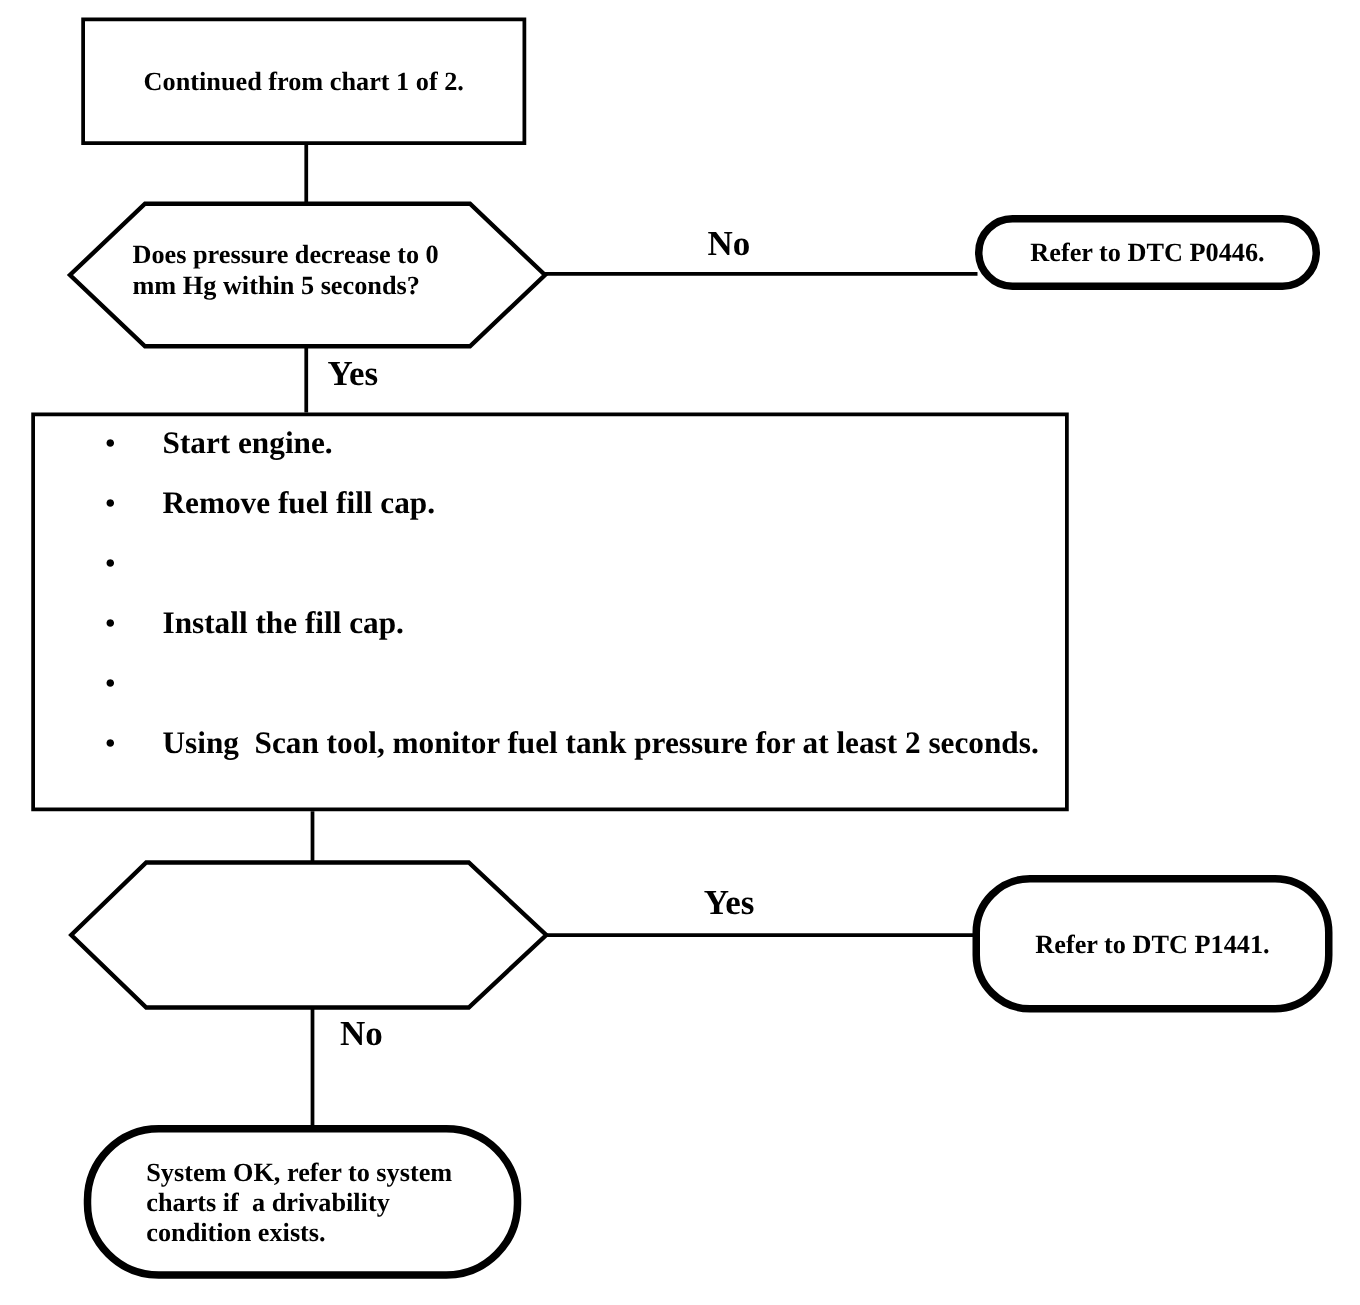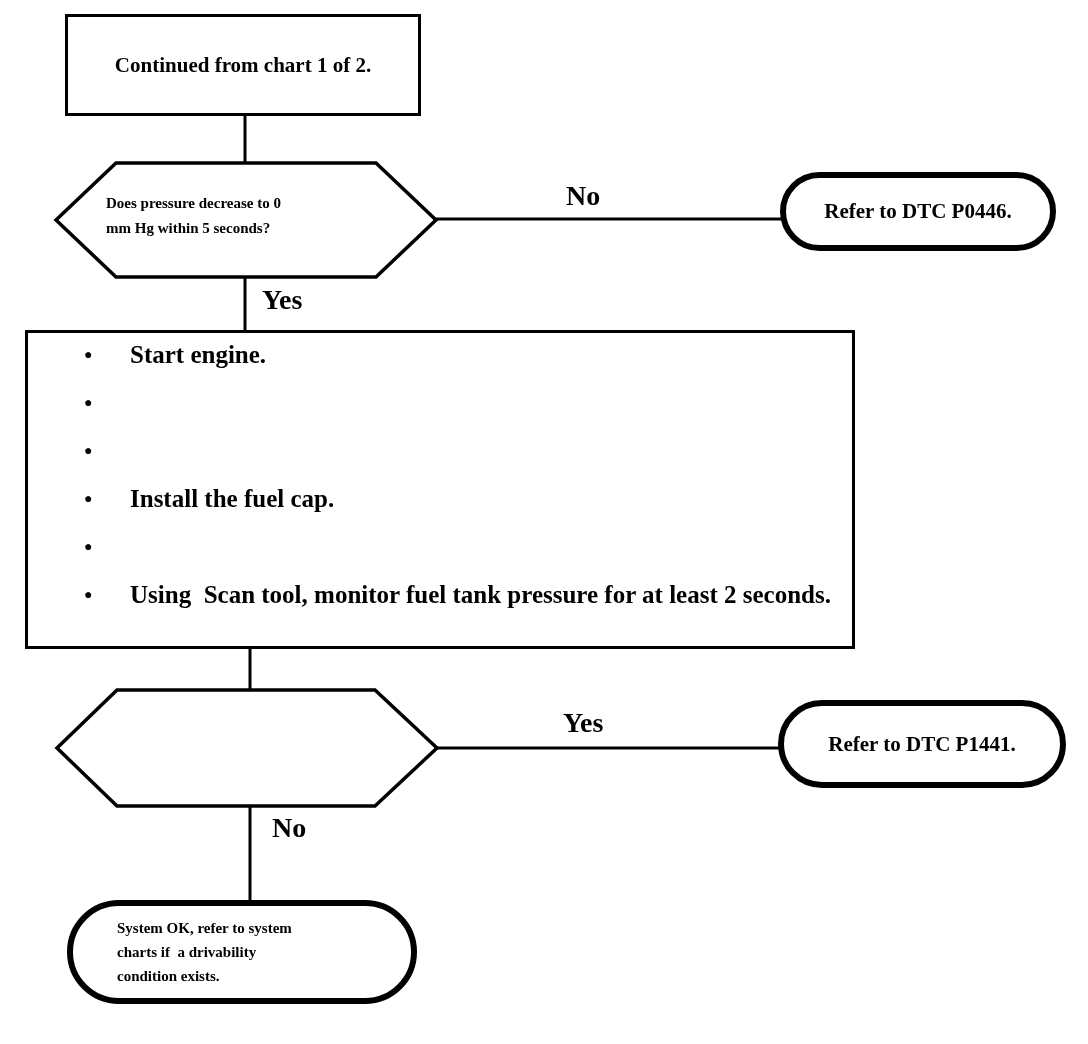--- a/index.html
+++ b/index.html
@@ -20,21 +20,21 @@
 
   svg.wires {
     position: absolute;
     left: 0; top: 0;
     width: 1088px; height: 1044px;
   }
 
   .node-text {
     position: absolute;
     font-weight: 700;
-    font-size: 15px;
+    font-size: 21px;
     line-height: 25px;
     white-space: pre-wrap;
     color: #000000;
   }
 
   .box-start {
     position: absolute;
     left: 65px; top: 14px;
     width: 356px; height: 102px;
     border: 3px solid #000000;
@@ -51,25 +51,25 @@
     position: absolute;
     border: 6px solid #000000;
     border-radius: 46px;
     background: #ffffff;
     display: flex;
     align-items: center;
     justify-content: center;
     font-weight: 700;
     font-size: 21px;
   }
-  .stadium.p0446 { left: 780px; top: 172px; width: 276px; height: 79px; }
-  .stadium.p1441 { left: 778px; top: 700px; width: 288px; height: 88px; }
+  .stadium.p0446 { left: 780px; top: 172px; width: 276px; height: 60px; }
+  .stadium.p1441 { left: 778px; top: 700px; width: 288px; height: 110px; }
   .stadium.system-ok {
     left: 67px; top: 900px;
-    width: 350px; height: 104px;
+    width: 350px; height: 123px;
     border-radius: 60px;
     justify-content: flex-start;
     padding-left: 44px;
     line-height: 24px;
   }
 
   .bigbox {
     position: absolute;
     left: 25px; top: 330px;
     width: 830px; height: 319px;
@@ -139,27 +139,28 @@
   <div class="edge-label" style="left:262px; top:288px;">Yes</div>
 
   <div class="bigbox">
     <div>
         <div class="bullet-row">
         <span class="bullet-glyph">●</span>
         <span class="bullet-text">Start engine.</span>
       </div>
         <div class="bullet-row">
         <span class="bullet-glyph">●</span>
+        <span class="bullet-text">Remove fuel fill cap.</span>
       </div>
         <div class="bullet-row">
         <span class="bullet-glyph">●</span>
       </div>
         <div class="bullet-row">
         <span class="bullet-glyph">●</span>
-        <span class="bullet-text">Install the fuel cap.</span>
+        <span class="bullet-text">Install the fill cap.</span>
       </div>
         <div class="bullet-row">
         <span class="bullet-glyph">●</span>
       </div>
         <div class="bullet-row">
         <span class="bullet-glyph">●</span>
         <span class="bullet-text">Using  Scan tool, monitor fuel tank pressure for at least 2 seconds.</span>
       </div>
       </div>
   </div>

